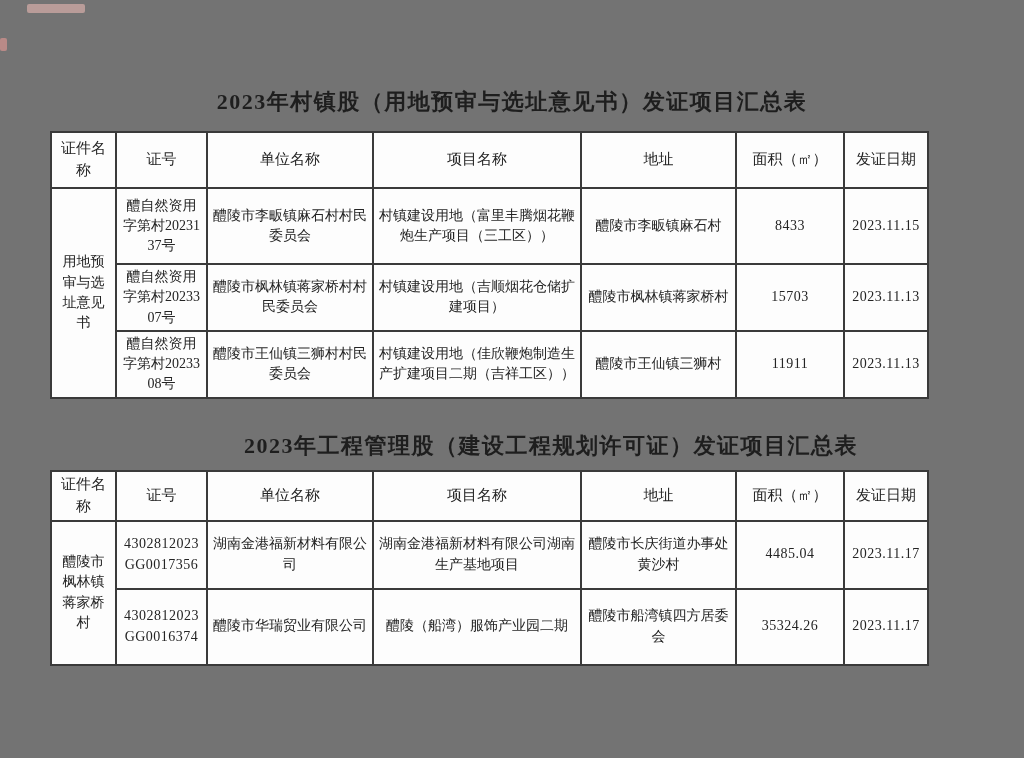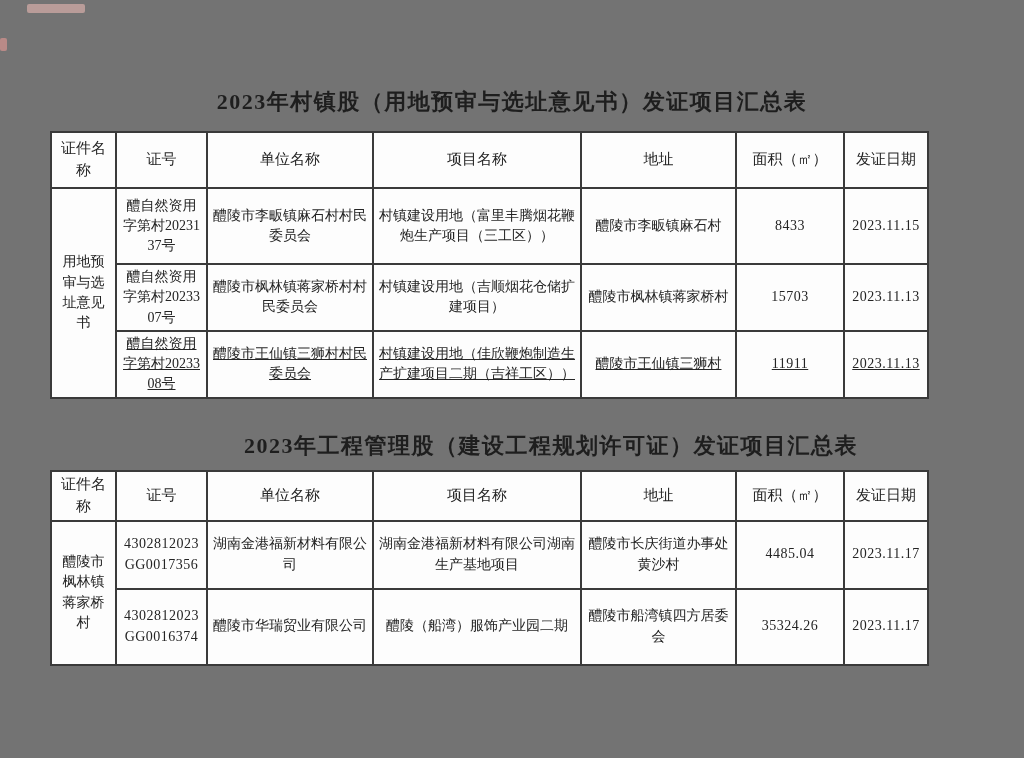--- a/index.html
+++ b/index.html
@@ -31,21 +31,21 @@
     text-align:center; vertical-align:middle;
     font-size:14px; font-weight:normal;
     line-height:1.45; padding:2px 5px;
     color:#242424; word-break:break-all;
   }
   th { font-size:15px; padding:2px 3px; }
   .cat-cell { font-size:14px; padding:14px 6px; }
   #table1 tr.h  { height:56px; }
   #table1 tr.r1 { height:76px; }
   #table1 tr.r2 { height:60px; }
-  #table1 tr.r3 { height:57px;text-decoration:underline; }
+  #table1 tr.r3 { height:57px; }
   #table2 tr.h  { height:47px; }
   #table2 tr.r1 { height:68px; }
   #table2 tr.r2 { height:76px; }
   .num-cell { letter-spacing:0.5px; }
   .scan-mark-a {
     position:absolute; left:27px; top:4px; width:58px; height:9px;
     background:#f3bdb8; opacity:0.55; border-radius:2px;
   }
   .scan-mark-b {
     position:absolute; left:0; top:38px; width:7px; height:13px;

